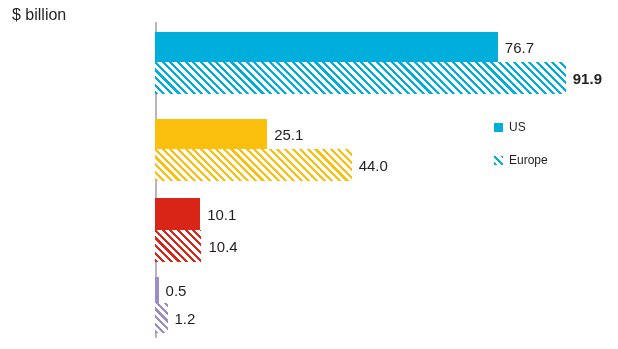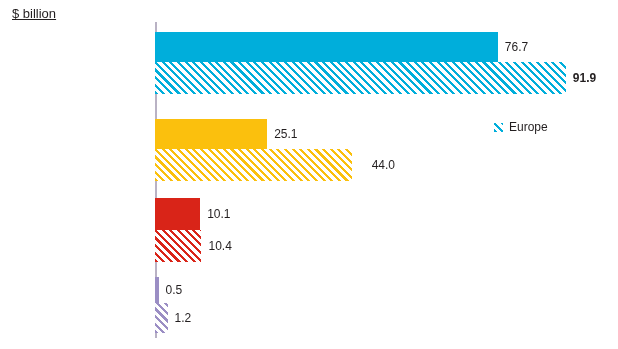--- a/index.html
+++ b/index.html
@@ -19,24 +19,23 @@
     position: relative;
     width: 618px;
     height: 349px;
   }
 
   
   #axis-unit-title {
     position: absolute;
     left: 12px;
     top: 6px;
-    font-size: 13px;
+    font-size: 16px;
     color: #231f20;
     white-space: nowrap;
-    text-decoration: underline;
   }
 
   
   #plot-area {
     position: absolute;
     left: 155px;
     top: 22px;
     width: 463px;
     height: 316px;
   }
@@ -76,21 +75,21 @@
   }
 
   .bar.hatched {
     
   }
 
   .bar-value-label {
     position: absolute;
     top: 50%;
     transform: translateY(-50%);
-    font-size: 12px;
+    font-size: 15px;
     color: #231f20;
     white-space: nowrap;
   }
 
   
   #legend {
     position: absolute;
     left: 494px;
     top: 120px;
     width: 110px;
@@ -129,21 +128,21 @@
             <div class="bar-value-label" style="left: 417.793px;">91.9</div>
           </div>
         </div>
         <div class="category-group" style="top: 97px;">
           <div class="bar-row" style="height: 30px;">
             <div class="bar solid" style="width: 112.197px; background: rgb(251, 192, 13);"></div>
             <div class="bar-value-label" style="left: 119.197px;">25.1</div>
           </div>
           <div class="bar-row" style="height: 32px;">
             <div class="bar hatched" style="width: 196.68px; background: repeating-linear-gradient(45deg, rgb(251, 192, 13) 0px, rgb(251, 192, 13) 2.2px, rgba(255, 255, 255, 0.95) 2.2px, rgba(255, 255, 255, 0.95) 5.4px);"></div>
-            <div class="bar-value-label" style="left: 203.68px; margin-left: 13px;">44.0</div>
+            <div class="bar-value-label" style="left: 203.68px;">44.0</div>
           </div>
         </div>
         <div class="category-group" style="top: 176px;">
           <div class="bar-row" style="height: 32px;">
             <div class="bar solid" style="width: 45.147px; background: rgb(217, 36, 24);"></div>
             <div class="bar-value-label" style="left: 52.147px; text-align: right;">10.1</div>
           </div>
           <div class="bar-row" style="height: 32px;">
             <div class="bar hatched" style="width: 46.488px; background: repeating-linear-gradient(45deg, rgb(217, 36, 24) 0px, rgb(217, 36, 24) 2.2px, rgba(255, 255, 255, 0.95) 2.2px, rgba(255, 255, 255, 0.95) 5.4px);"></div>
             <div class="bar-value-label" style="left: 53.488px;">10.4</div>
@@ -157,18 +156,22 @@
           <div class="bar-row" style="height: 30px;">
             <div class="bar hatched" style="width: 12.516px; background: repeating-linear-gradient(45deg, rgb(155, 142, 196) 0px, rgb(155, 142, 196) 2.2px, rgba(255, 255, 255, 0.95) 2.2px, rgba(255, 255, 255, 0.95) 5.4px);"></div>
             <div class="bar-value-label" style="left: 19.516px;">1.2</div>
           </div>
         </div>
       </div>
   </div>
 
   <div id="legend">
       <div class="legend-entry">
+        <span class="legend-swatch" style="background: rgb(0, 174, 219);"></span>
+        <span>US</span>
+      </div>
+      <div class="legend-entry">
         <span class="legend-swatch" style="background: repeating-linear-gradient(45deg, rgb(0, 174, 219) 0px, rgb(0, 174, 219) 2.2px, rgba(255, 255, 255, 0.95) 2.2px, rgba(255, 255, 255, 0.95) 5.4px);"></span>
         <span>Europe</span>
       </div>
     </div>
 
 </div>
 
 </body></html>

